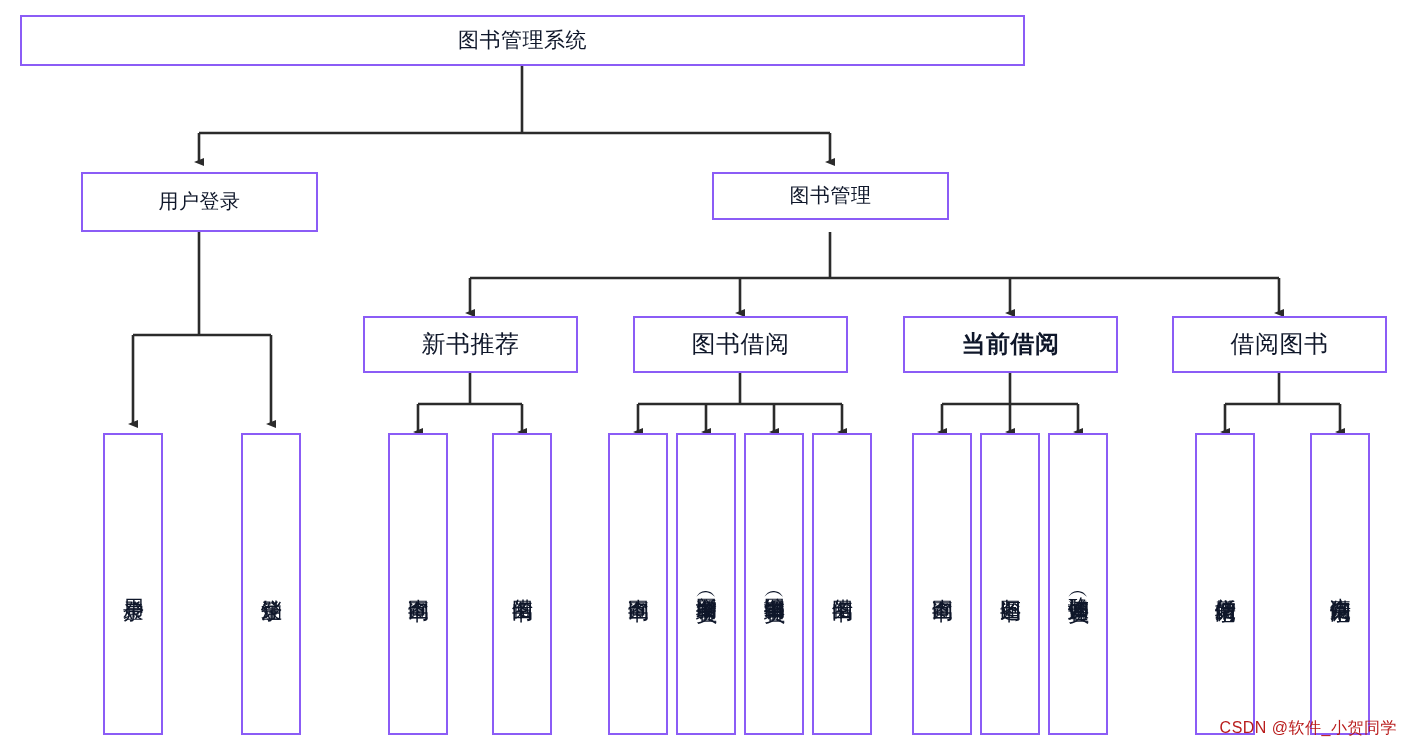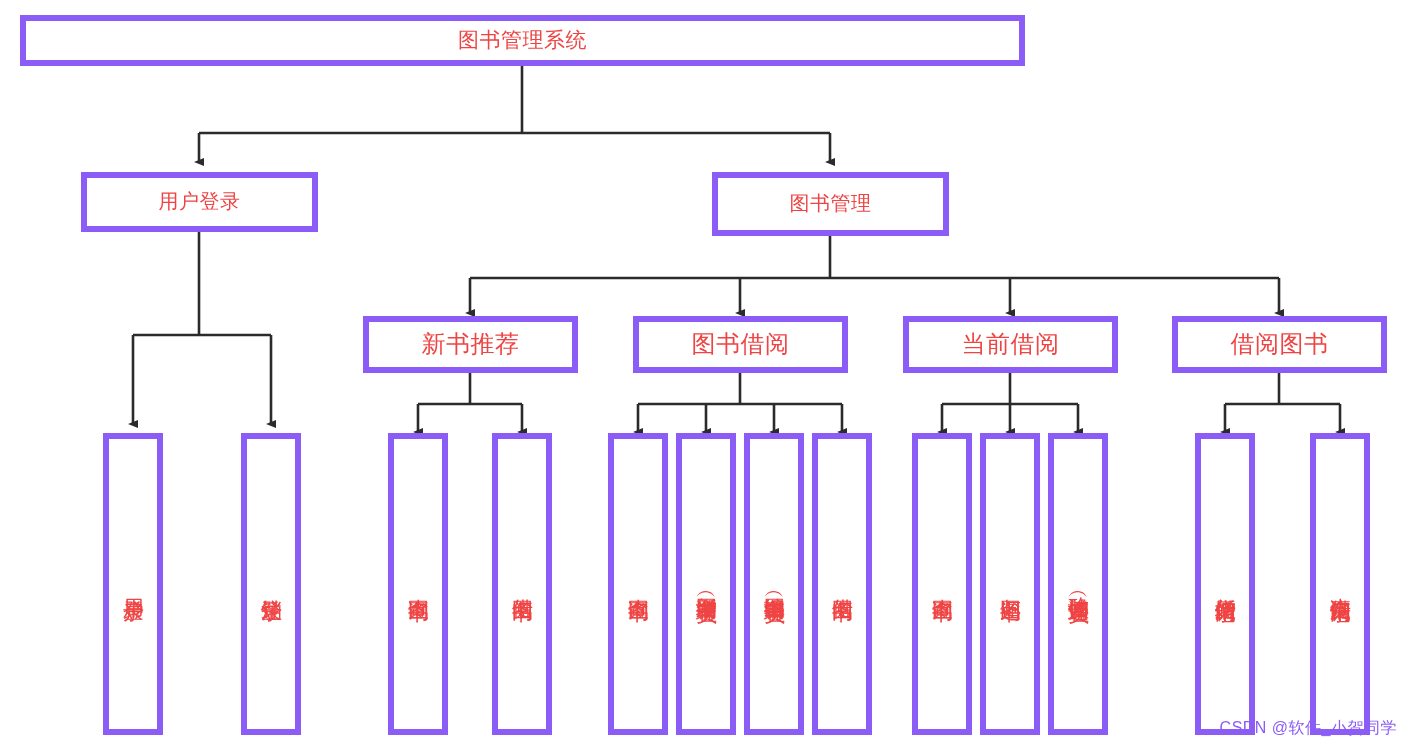--- a/index.html
+++ b/index.html
@@ -25,25 +25,25 @@
     left: 0;
     top: 0;
     width: 1405px;
     height: 747px;
     pointer-events: none;
   }
   .node {
     position: absolute;
     box-sizing: border-box;
     background: #ffffff;
-    border: 6px solid #8b5cf6;
+    border: 2px solid #8b5cf6;
     display: flex;
     align-items: center;
     justify-content: center;
-    color: #ef4444;
+    color: #0f172a;
   }
   .node .label {
     text-align: center;
     line-height: 1.18;
     letter-spacing: 0.5px;
   }
   .node.root .label { font-size: 21px; }
   .node.lvl1 .label { font-size: 20px; }
   .node.lvl2 .label { font-size: 24px; }
   .node.leaf {
@@ -56,21 +56,21 @@
     font-size: 21px;
     line-height: 1.28;
     letter-spacing: 1px;
     white-space: nowrap;
   }
   .watermark {
     position: absolute;
     right: 8px;
     bottom: 8px;
     font-size: 16px;
-    color: #8b5cf6;
+    color: #b91c1c;
     letter-spacing: 0.5px;
     user-select: none;
   }
 </style>
 </head>
 <body>
 
 <div id="diagram-root">
 
   <svg class="connectors" viewBox="0 0 1405 747" xmlns="http://www.w3.org/2000/svg">
@@ -126,33 +126,33 @@
   </svg>
 
   <div class="node root" style="left:20px; top:15px; width:1005px; height:51px;">
     <span class="label">图书管理系统</span>
   </div>
 
   <div class="node lvl1" style="left:81px; top:172px; width:237px; height:60px;">
     <span class="label">用户登录</span>
   </div>
 
-  <div class="node lvl1" style="left:712px; top:172px; width:237px; height:64px;">
+  <div class="node lvl1" style="left:712px; top:172px; width:237px; height:48px;">
     <span class="label">图书管理</span>
   </div>
 
   <div class="node lvl2" style="left:363px; top:316px; width:215px; height:57px;">
     <span class="label">新书推荐</span>
   </div>
 
   <div class="node lvl2" style="left:633px; top:316px; width:215px; height:57px;">
     <span class="label">图书借阅</span>
   </div>
 
-  <div class="node lvl2" style="left:903px; top:316px; width:215px; height:57px;">
+  <div class="node lvl2" style="left:903px; top:316px; width:215px; height:57px;font-weight:bold;">
     <span class="label">当前借阅</span>
   </div>
 
   <div class="node lvl2" style="left:1172px; top:316px; width:215px; height:57px;">
     <span class="label">借阅图书</span>
   </div>
 
   <div class="node leaf" style="left:103px; top:433px; width:60px; height:302px;">
     <span class="label">用户登录</span>
   </div>

